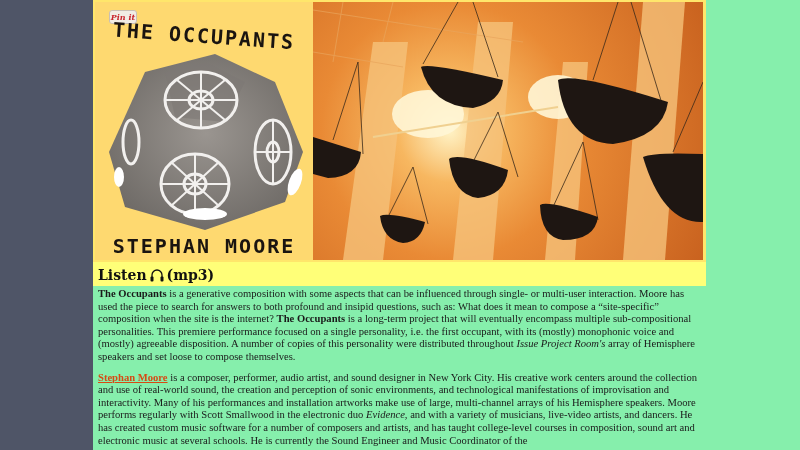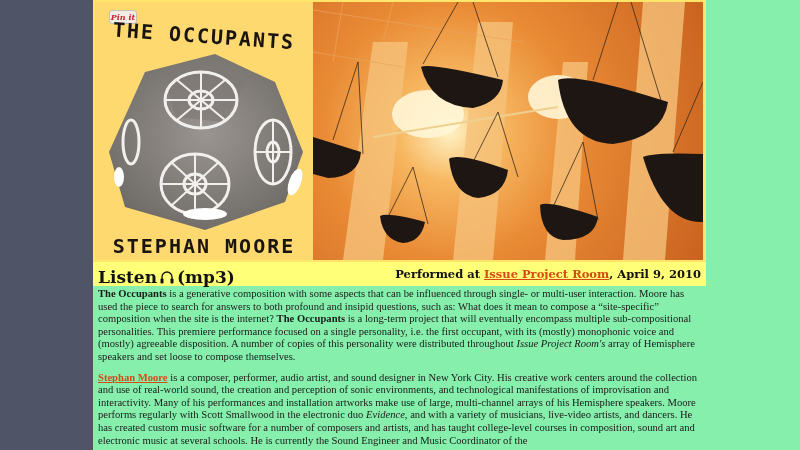--- a/index.html
+++ b/index.html
@@ -38,21 +38,21 @@
   .photo {
     position: absolute; left: 220px; top: 2px; width: 390px; height: 258px;
     overflow: hidden;
     background: radial-gradient(circle at 35% 50%, #fff3c6 0%, #f7b760 18%, #e98a35 45%, #c9621f 100%);
   }
   .strip {
     position: absolute; left: 0; top: 262px; width: 613px; height: 24px;
     background: #ffff78;
   }
   .listen {
-    position: absolute; left: 5px; top: 5px; font-size: 17px; font-weight: bold; color: #111;
+    position: absolute; left: 5px; top: 5px; font-size: 14px; font-weight: bold; color: #111;
     display: flex; align-items: center; gap: 3px;
   }
   .listen svg { display: block; }
   .performed {
     position: absolute; right: 5px; top: 5px; font-size: 11.5px; font-weight: bold; color: #111;
   }
   a.lnk { color: #d64a14; text-decoration: underline; font-weight: bold; cursor: pointer; }
   .content {
     position: absolute; left: 5px; top: 288px; width: 603px;
     font-size: 10.6px; line-height: 12.6px; color: #1a1a1a;
@@ -141,22 +141,19 @@
   <div class="strip">
     <div class="listen">
       <span>Listen</span>
       <svg width="14" height="13" viewBox="0 0 14 13">
         <path d="M2 9 V6 A5 5 0 0 1 12 6 V9" fill="none" stroke="#111" stroke-width="1.3"></path>
         <rect x="0.5" y="7.5" width="3" height="5" rx="1" fill="#111"></rect>
         <rect x="10.5" y="7.5" width="3" height="5" rx="1" fill="#111"></rect>
       </svg>
       <a class="mp3" style="color:#111;text-decoration:none;">(mp3)</a>
     </div>
-    <div class="performed">
-      <span>Performed at </span><a class="lnk">Issue Project Room</a><span>, April 9, 2010</span>
-    </div>
   </div>
 
   <div class="content">
     <p><b>The Occupants</b><span> is a generative composition with some aspects that can be influenced through single- or multi-user interaction. Moore has used the piece to search for answers to both profound and insipid questions, such as: What does it mean to compose a “site-specific” composition when the site is the internet? </span><b>The Occupants</b><span> is a long-term project that will eventually encompass multiple sub-compositional personalities. This premiere performance focused on a single personality, i.e. the first occupant, with its (mostly) monophonic voice and (mostly) agreeable disposition. A number of copies of this personality were distributed throughout </span><i>Issue Project Room's</i><span> array of Hemisphere speakers and set loose to compose themselves.</span></p>
     <p><a class="lnk">Stephan Moore</a><span> is a composer, performer, audio artist, and sound designer in New York City. His creative work centers around the collection and use of real-world sound, the creation and perception of sonic environments, and technological manifestations of improvisation and interactivity. Many of his performances and installation artworks make use of large, multi-channel arrays of his Hemisphere speakers. Moore performs regularly with Scott Smallwood in the electronic duo </span><i>Evidence</i><span>, and with a variety of musicians, live-video artists, and dancers. He has created custom music software for a number of composers and artists, and has taught college-level courses in composition, sound art and electronic music at several schools. He is currently the Sound Engineer and Music Coordinator of the </span></p>
   </div>
 </div>
 
 </body></html>

